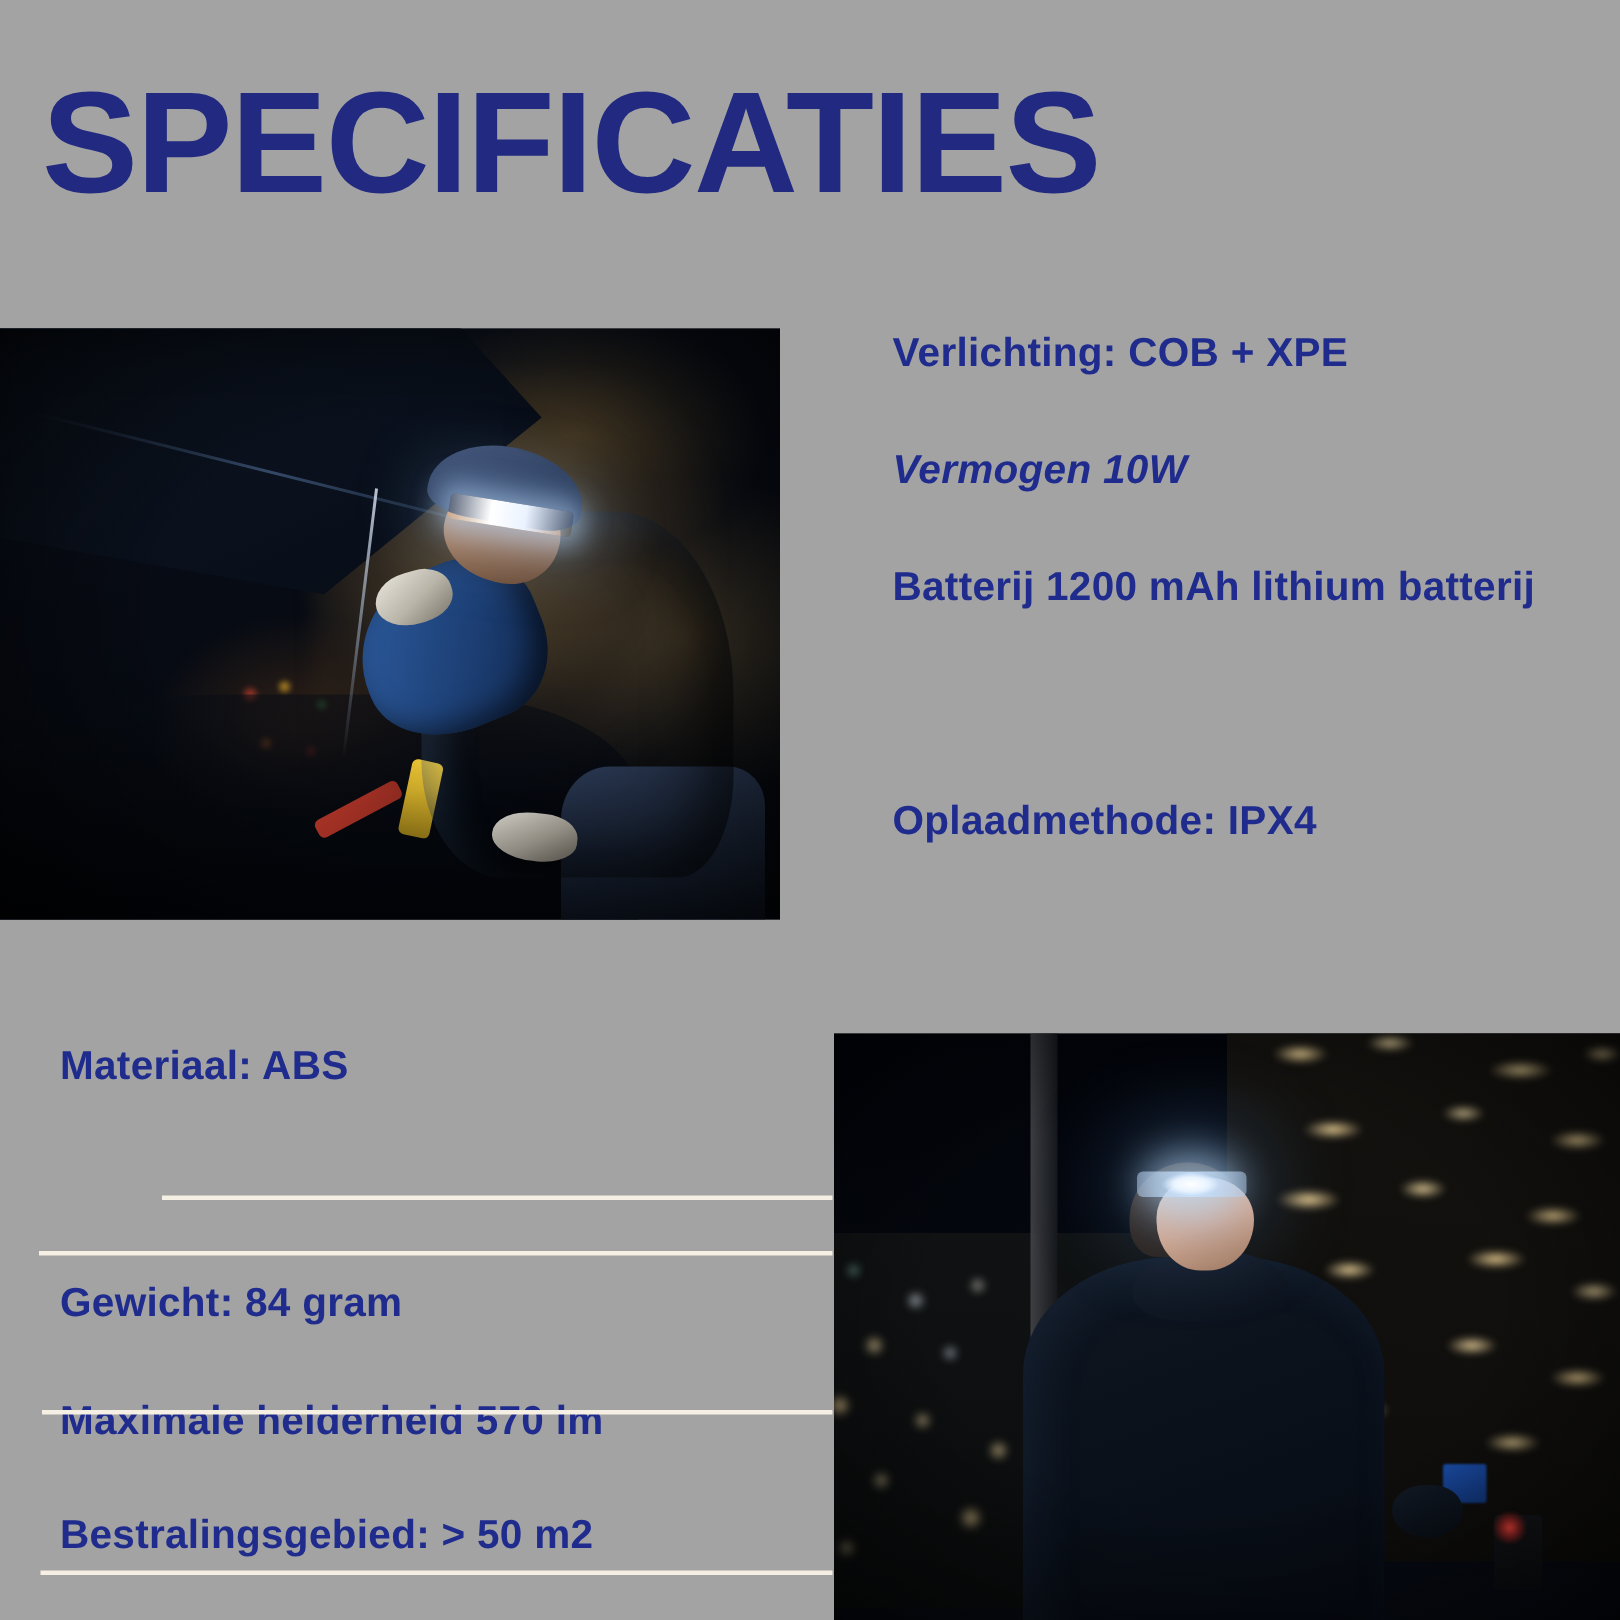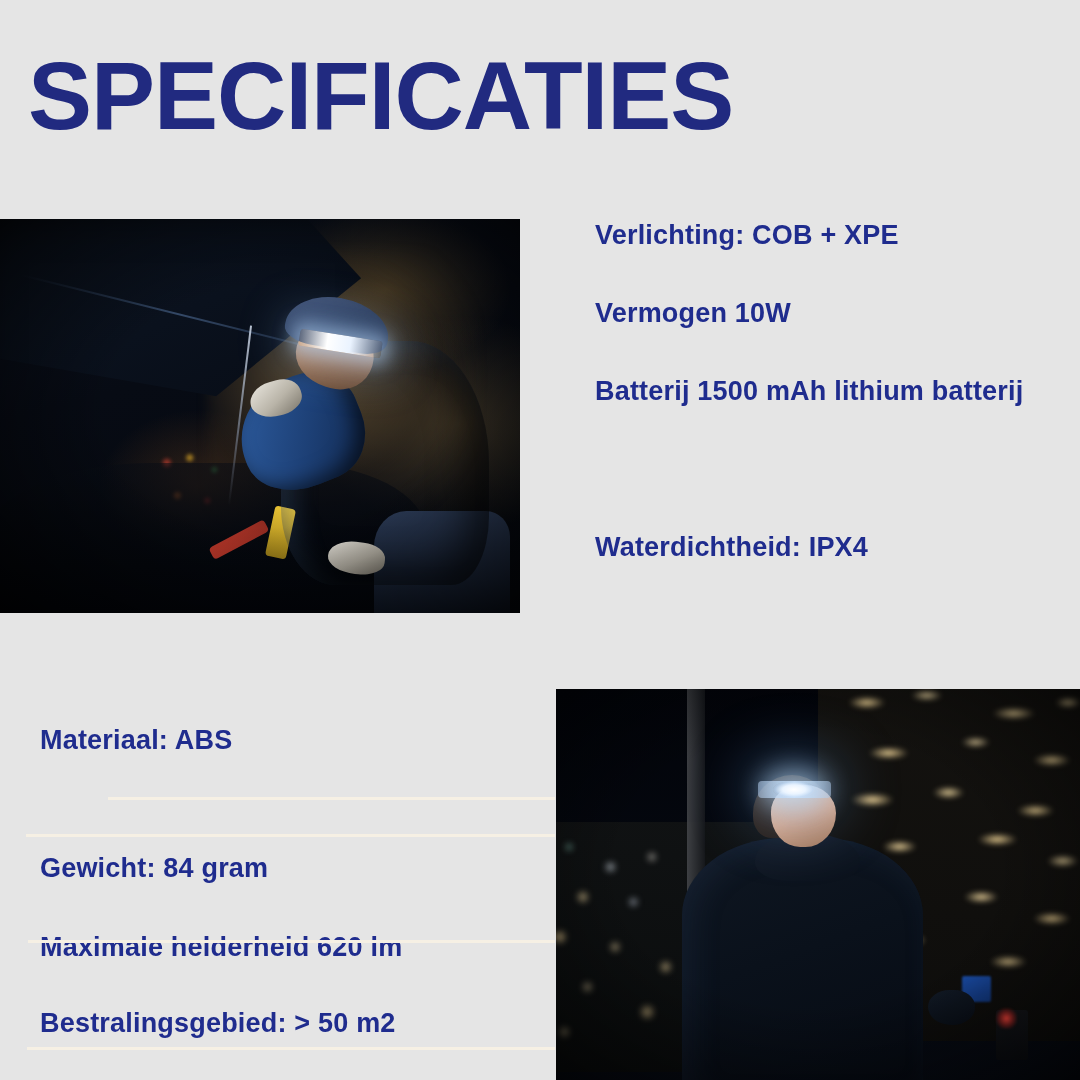--- a/index.html
+++ b/index.html
@@ -10,21 +10,21 @@
   }
   body {
     background:#26306a;
     font-family:"Liberation Sans", sans-serif;
     position:relative;
   }
   .canvas {
     position:absolute;
     left:0; top:0;
     width:1080px; height:1080px;
-    background:#e5e5e5;
+    background:#a3a3a3;
   }
 
   
   .title {
     position:absolute;
     left:28px; top:48px;
     font-size:96px;
     font-weight:bold;
     letter-spacing:-1px;
     line-height:1.0;
@@ -346,27 +346,27 @@
     <div class="g-sleeve"></div>
     <div class="g-head"></div>
     <div class="g-beanie"></div>
     <div class="g-lamp"></div>
     <div class="g-glove g-glove-a"></div>
     <div class="g-glove g-glove-b"></div>
     <div class="g-vignette"></div>
   </div>
 
   <div class="spec spec-right" style="top:220px;">Verlichting: COB + XPE</div>
-  <div class="spec spec-right" style="top:298px;">Vermogen 10W</div>
-  <div class="spec spec-right" style="top:376px;">Batterij 1500 mAh lithium batterij</div>
-  <div class="spec spec-right" style="top:532px;">Waterdichtheid: IPX4</div>
-
-  <div class="spec spec-left" style="top:725px;">Materiaal: ABS</div>
+  <div class="spec spec-right" style="top:298px;font-style:italic;">Vermogen 10W</div>
+  <div class="spec spec-right" style="top:376px;">Batterij 1200 mAh lithium batterij</div>
+  <div class="spec spec-right" style="top:532px;">Oplaadmethode: IPX4</div>
+
+  <div class="spec spec-left" style="top:695px;">Materiaal: ABS</div>
   <div class="spec spec-left" style="top:853px;">Gewicht: 84 gram</div>
-  <div class="spec spec-left" style="top:932px;">Maximale helderheid 620 lm</div>
+  <div class="spec spec-left" style="top:932px;">Maximale helderheid 570 lm</div>
   <div class="spec spec-left" style="top:1008px;">Bestralingsgebied: &gt; 50 m2</div>
 
   <div class="rule" style="left:108px; top:797px; width:447px;"></div>
   <div class="rule" style="left:26px; top:834px; width:529px;"></div>
   <div class="rule" style="left:28px; top:940px; width:527px;"></div>
   <div class="rule" style="left:27px; top:1047px; width:528px;"></div>
 
   <div class="photo photo-runner">
     <div class="r-sky"></div>
     <div class="r-building-r"></div>

